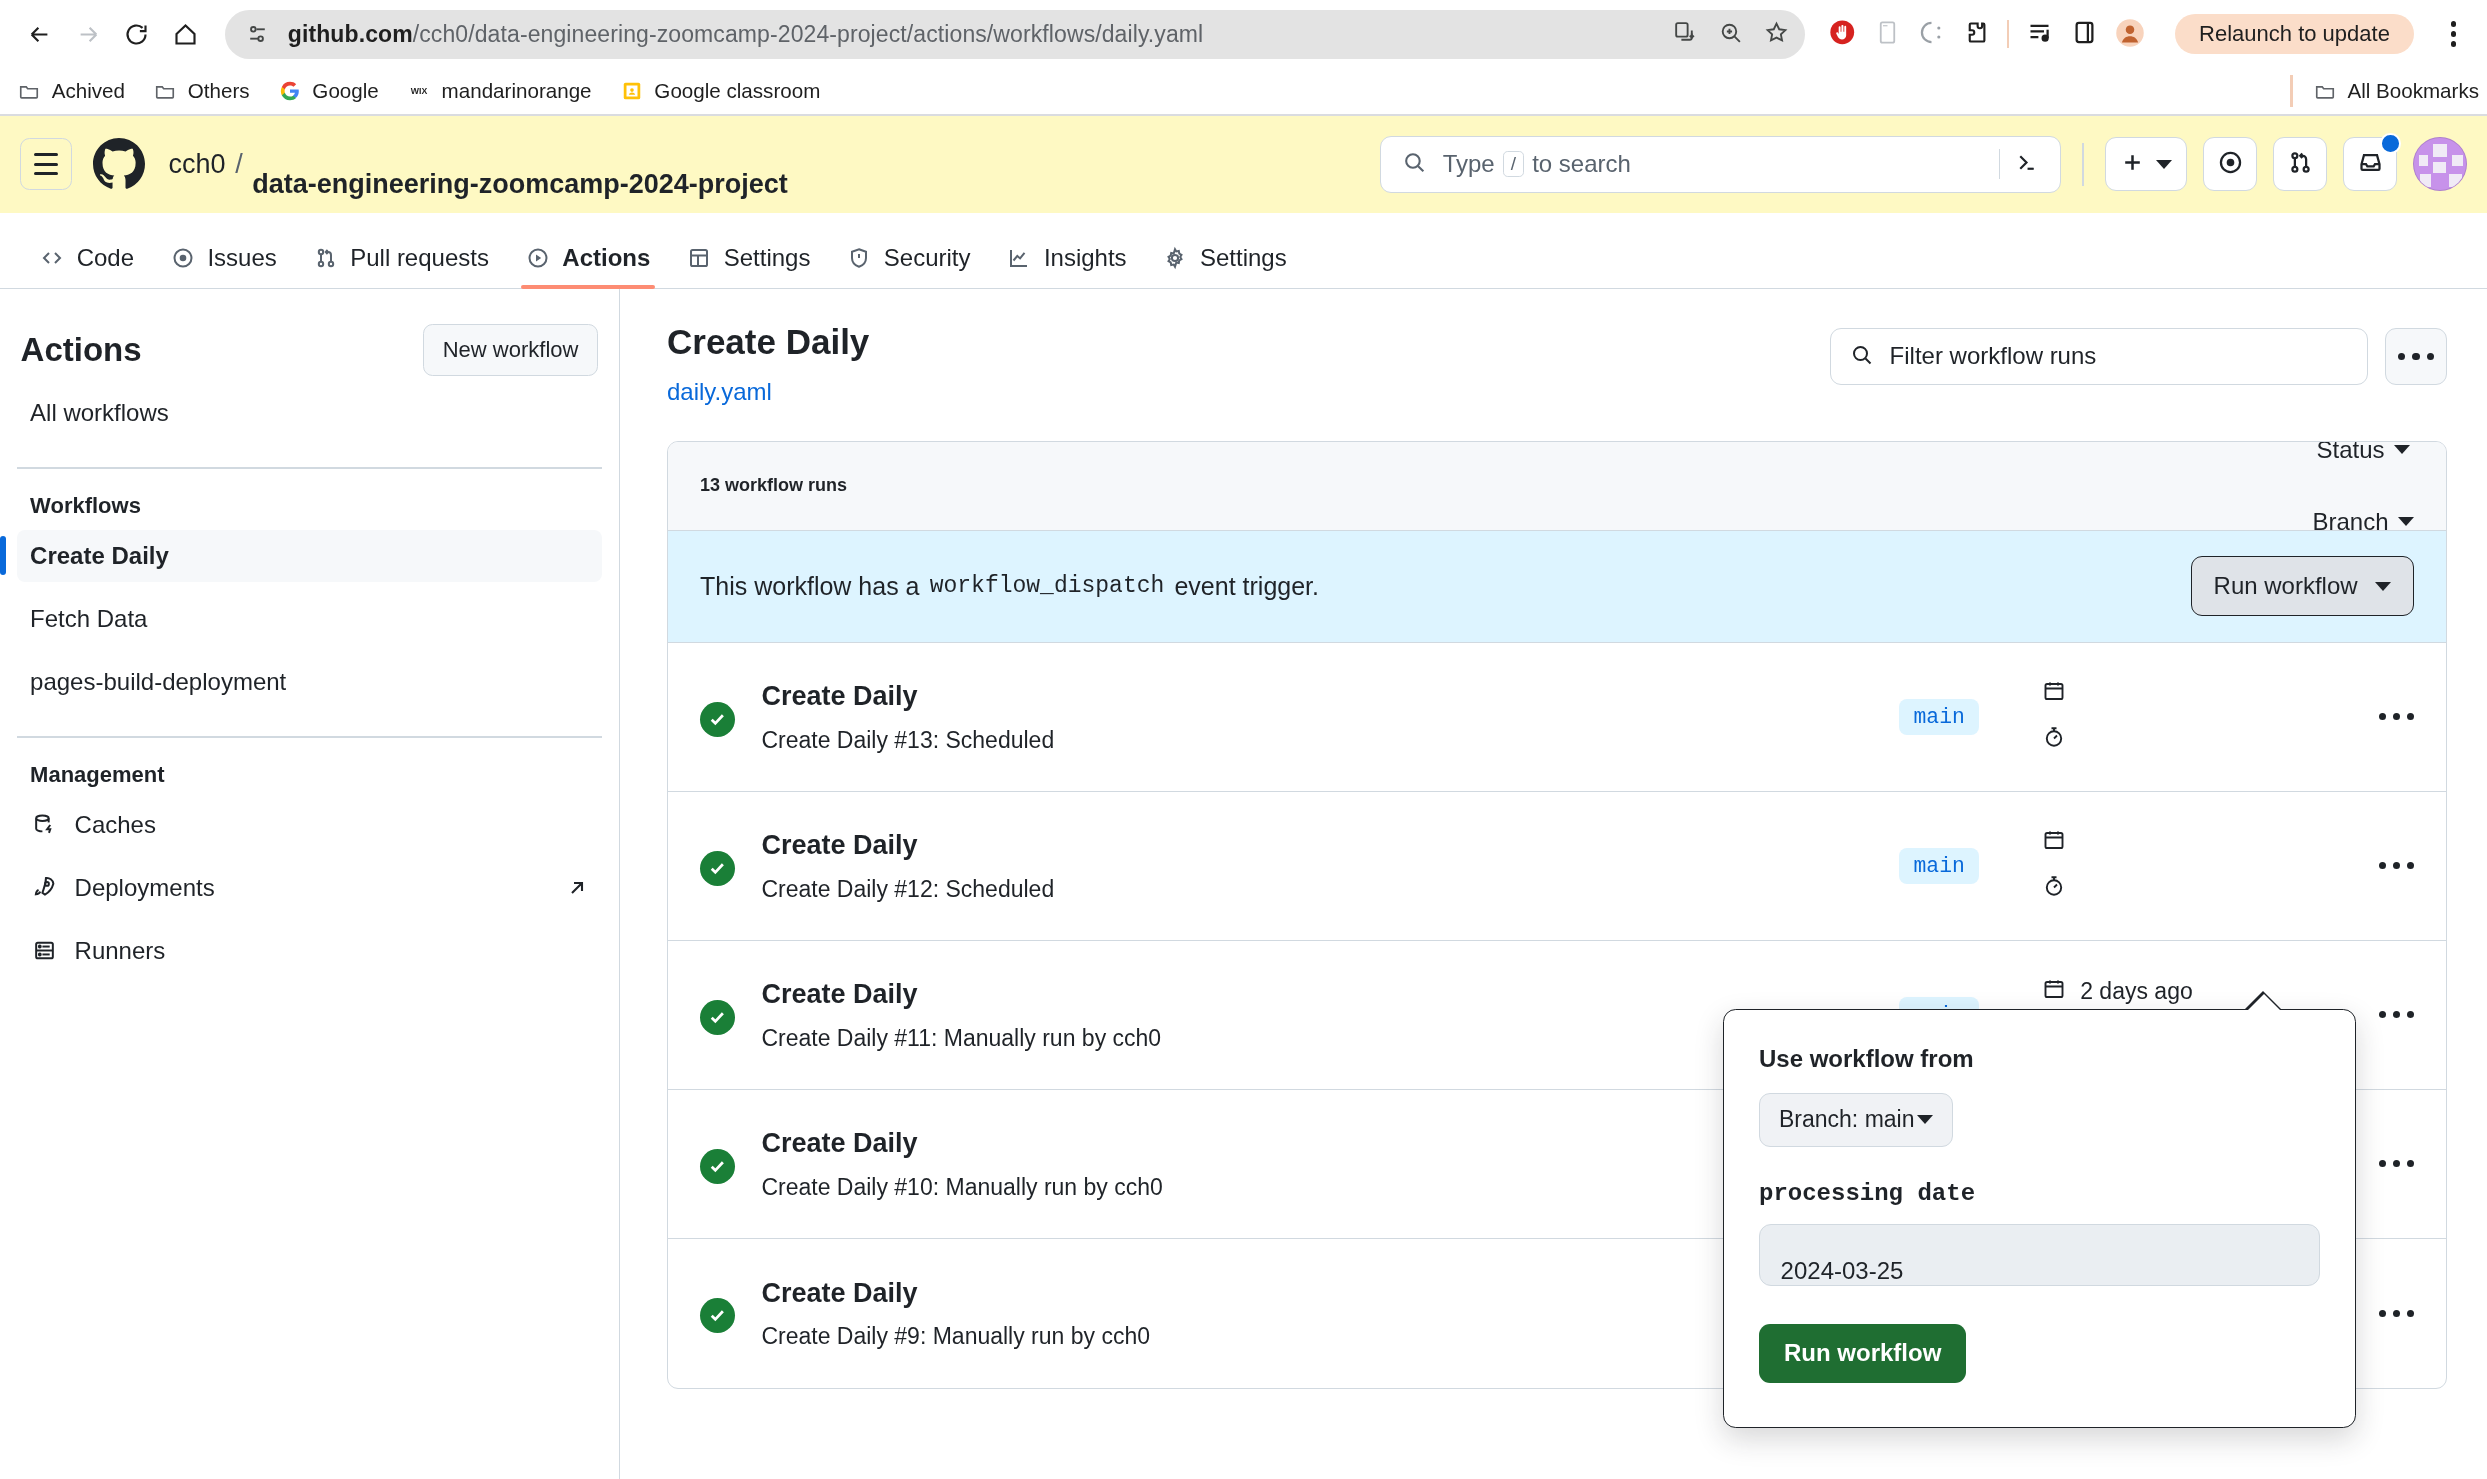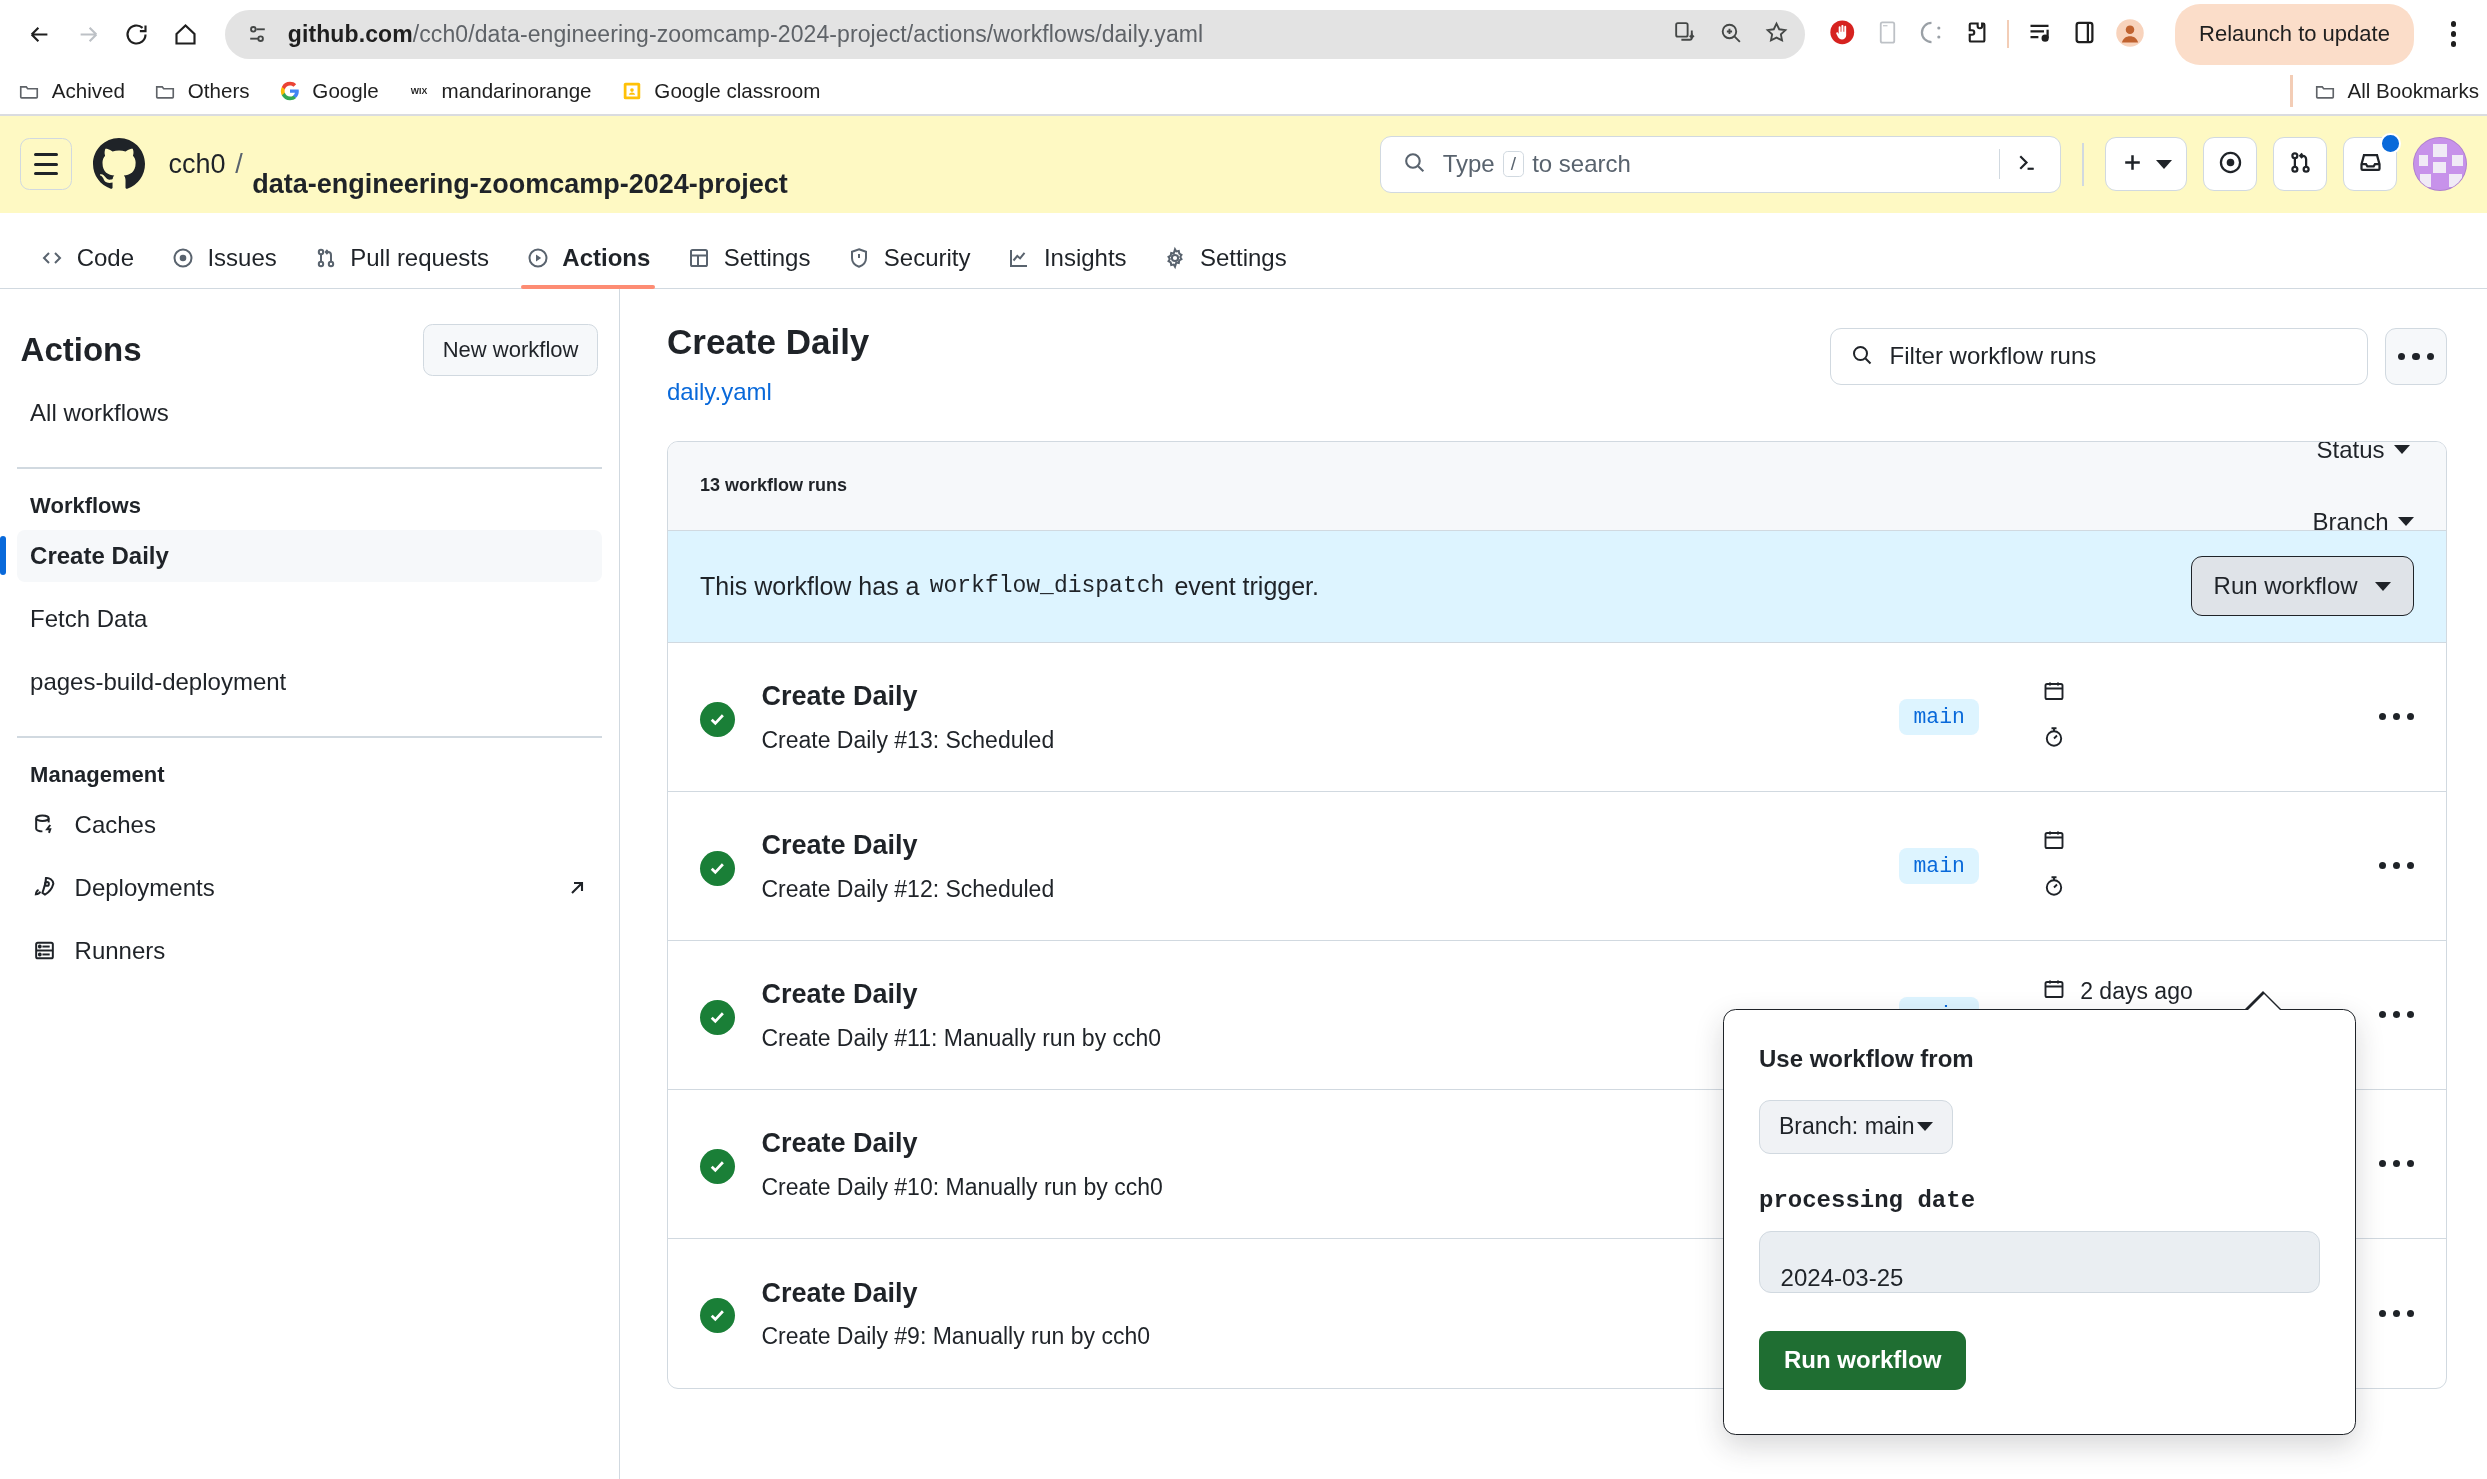--- a/index.html
+++ b/index.html
@@ -35,21 +35,21 @@
     letter-spacing:0.1px;
   }
   .omnibox .url b { color:#1f1f1f; font-weight:700; }
   .omnibox .right-icons {
     position:absolute; right:16px; display:flex; align-items:center; gap:20.6px; color:#444746;
   }
 
   .chrome-ext { display:flex; align-items:center; gap:17.4px; padding-left:8px; color:#1f1f1f; }
   .chrome-ext .sep { width:1.6px; height:28.5px; background:#f3cdb6; }
   .relaunch {
-    background:#fbddc9; color:#1f1f1f; border-radius:25px; height:61px;
+    background:#fbddc9; color:#1f1f1f; border-radius:25px; height:40px;
     display:flex; align-items:center; padding:0 24px; font-size:22px; margin-left:12.7px;
     white-space:nowrap;
   }
   .kebab { width:32px; display:flex; flex-direction:column; align-items:center; gap:4.7px; margin-left:6.3px; }
   .kebab i { width:5.5px; height:5.5px; background:#1f1f1f; border-radius:50%; display:block; }
 
   .bookmarks-bar {
     height:46px; display:flex; align-items:center; padding:0 17.4px; gap:28.5px;
     font-size:20.6px; color:#1f1f1f; position:relative;
   }
@@ -227,21 +227,21 @@
   .popover .arrow-out {
     position:absolute; top:-19px; right:73px; width:0; height:0;
     border-left:19px solid transparent; border-right:19px solid transparent; border-bottom:19px solid #1f2328;
   }
   .popover .arrow-in {
     position:absolute; top:-16px; right:75px; width:0; height:0;
     border-left:16.6px solid transparent; border-right:16.6px solid transparent; border-bottom:16.6px solid #ffffff;
   }
   .pop-label { font-size:24px; font-weight:700; }
   .branch-select {
-    margin-top:27px; display:inline-flex; align-items:center; gap:2px; background:#f0f2f5;
+    margin-top:20px; display:inline-flex; align-items:center; gap:2px; background:#f0f2f5;
     border:1.3px solid #d1d9e0; border-radius:11px; height:54px; padding:0 19px; font-size:23px;
   }
   .pop-input-label {
     margin-top:33px; font-family:"Liberation Mono", monospace; font-size:24px; font-weight:700;
   }
   .pop-input {
     margin-top:17.4px; height:62px; background:#eaeef2; border:1.3px solid #d1d9e0; border-radius:12px;
     display:flex; align-items:flex-end; padding:0 20.6px; font-size:24px; color:#1f2328;
   }
   .pop-run-btn {

